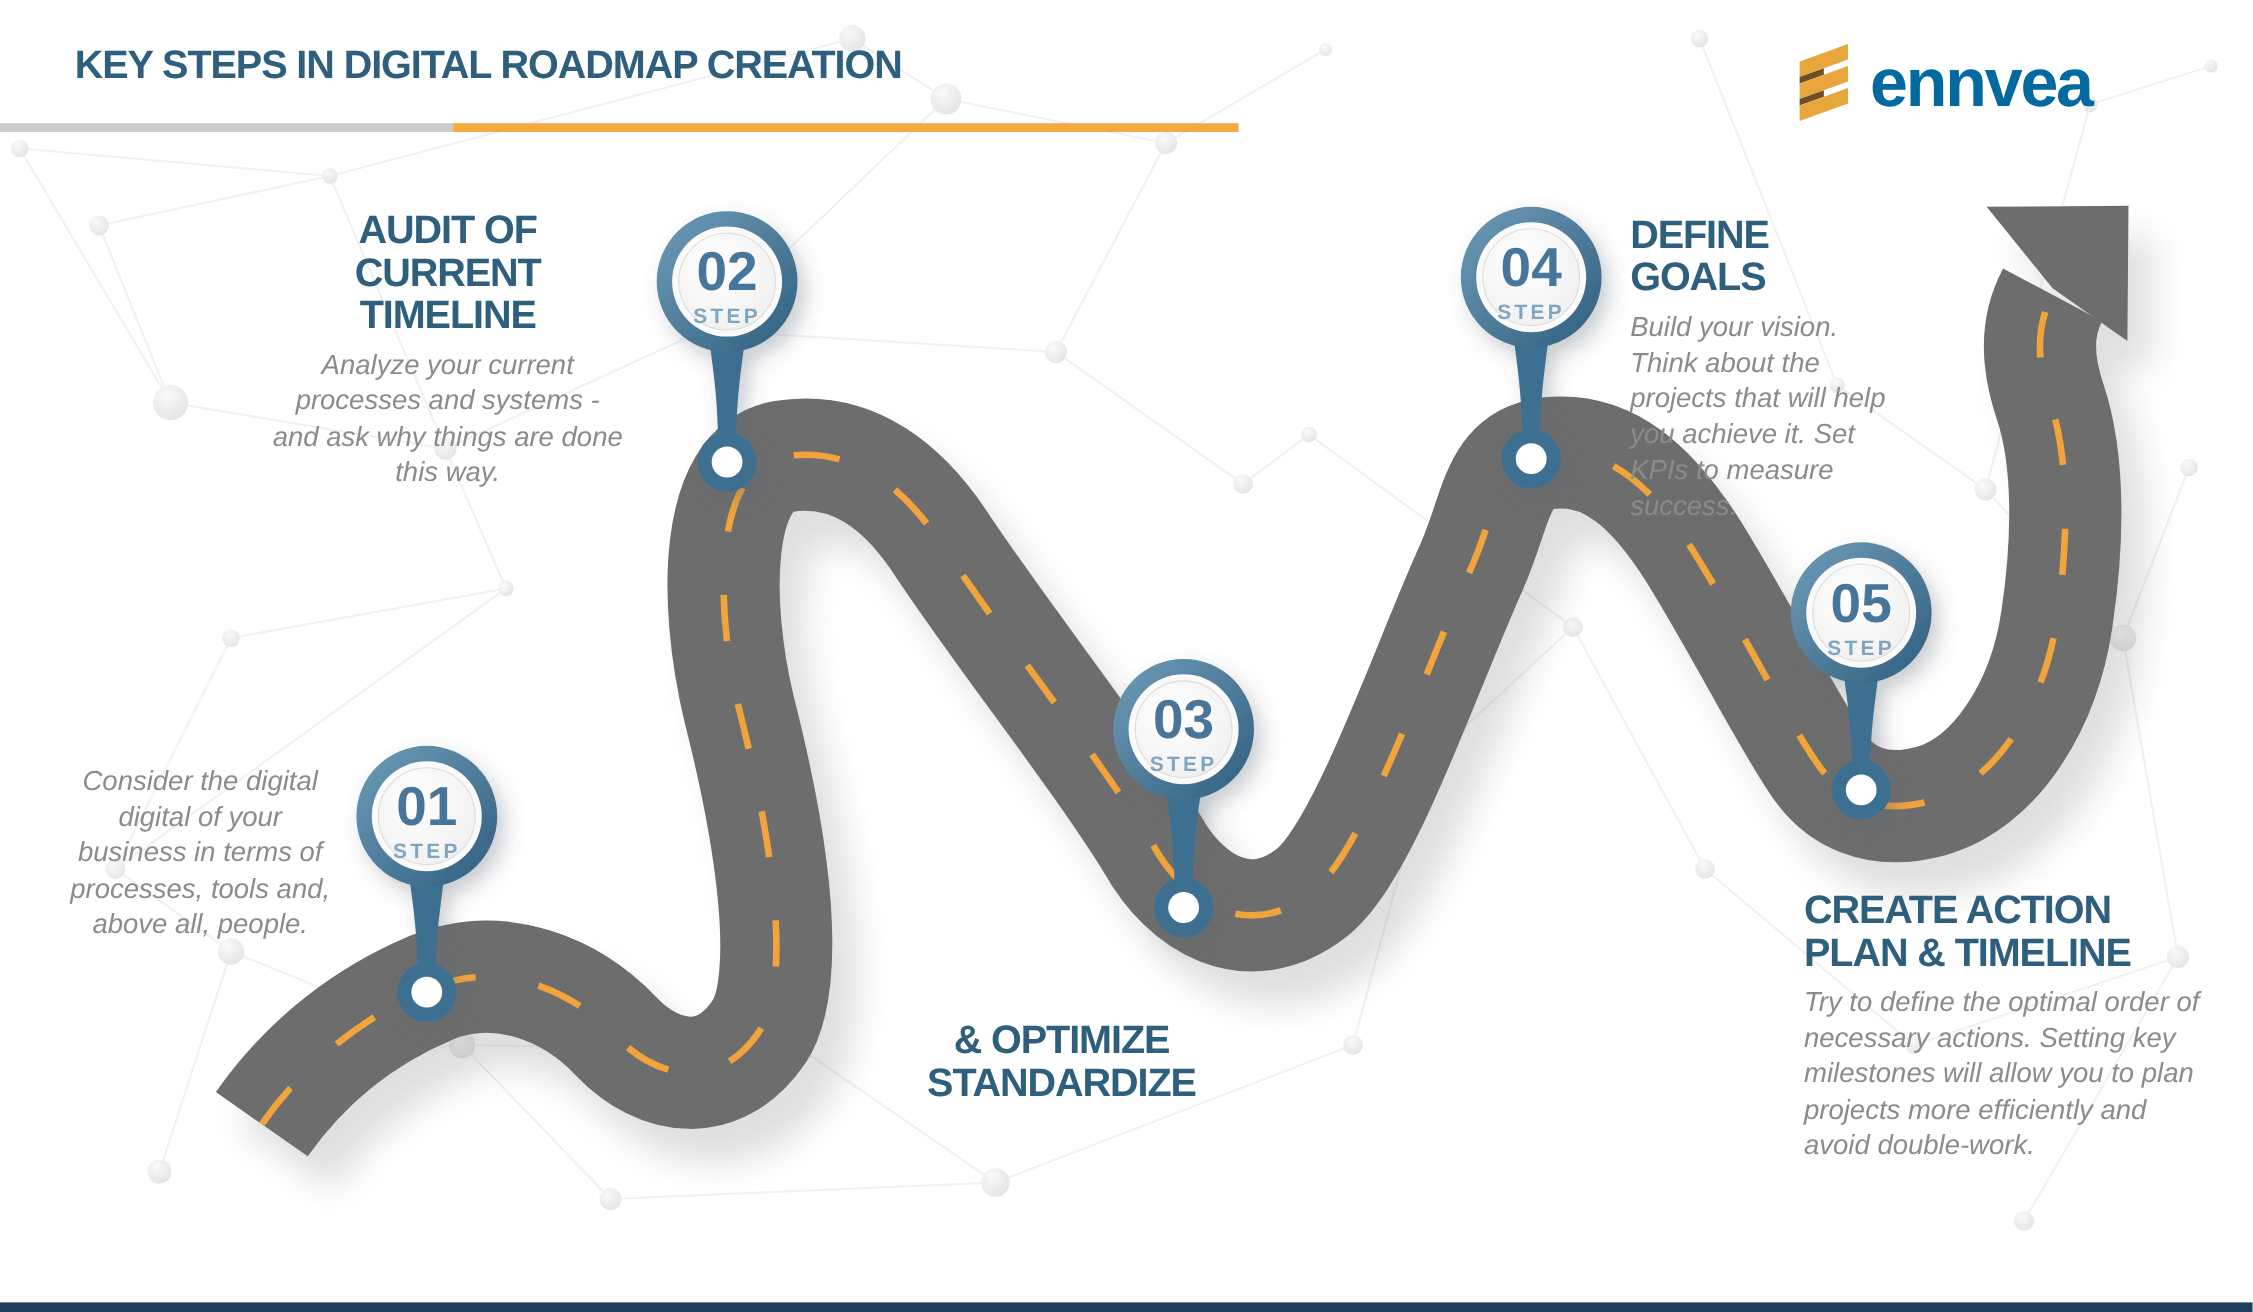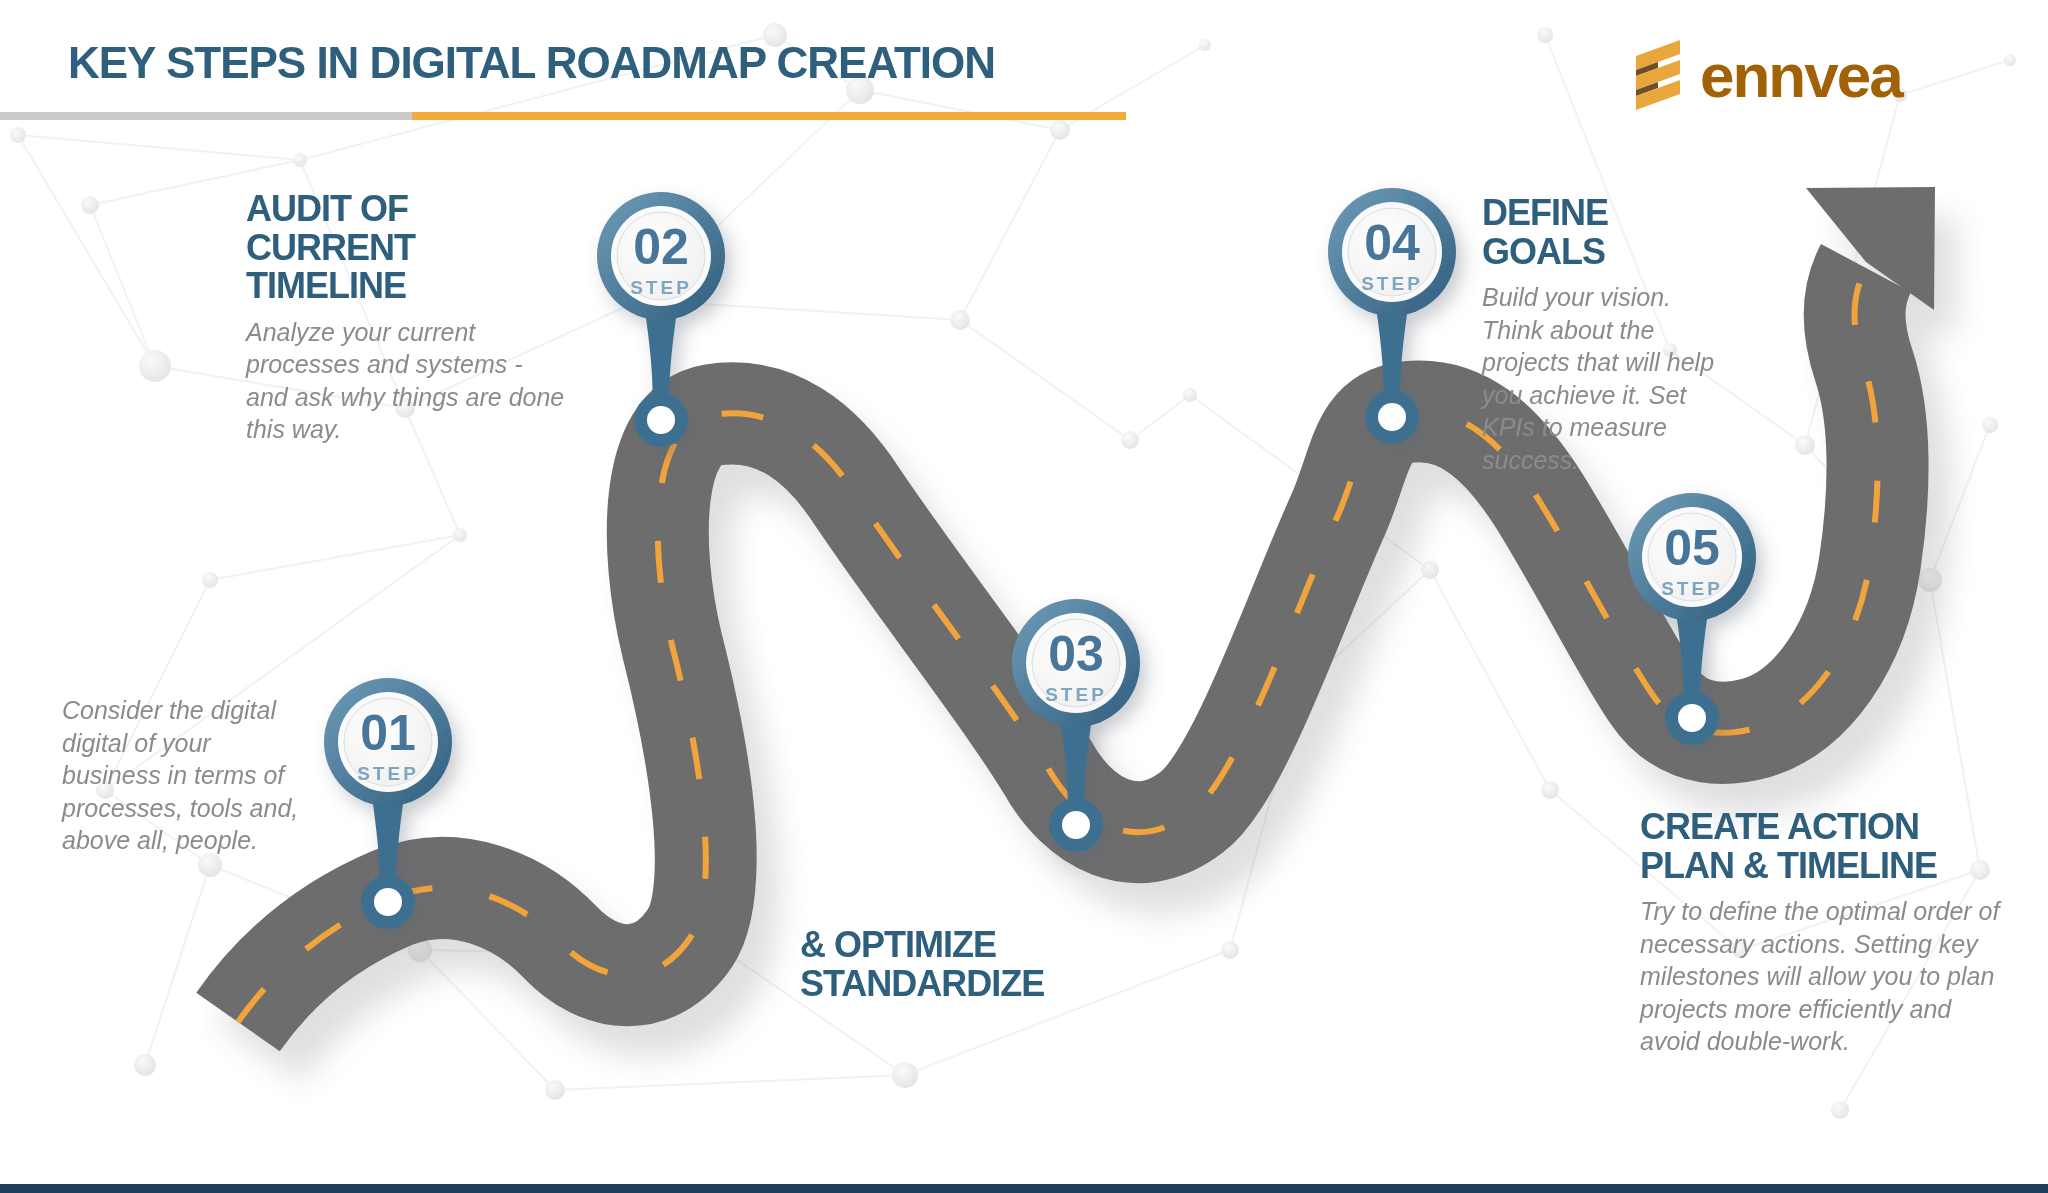--- a/index.html
+++ b/index.html
@@ -7,33 +7,33 @@
     position:relative;width:2048px;height:1193px;overflow:hidden;
     background:#ffffff;font-family:"Liberation Sans",sans-serif;
   }
   svg{display:block;}
   .bg-net{position:absolute;left:0;top:0;z-index:0;}
   .road-svg{position:absolute;left:0;top:0;z-index:2;}
 
   
   .page-title{
     position:absolute;left:68px;top:38px;z-index:5;
-    font-size:44px;font-weight:bold;letter-spacing:-1px;
+    font-size:36px;font-weight:bold;letter-spacing:-1px;
     color:#2e5f7d;white-space:nowrap;
   }
   .rule{position:absolute;top:112px;height:8px;z-index:5;}
   .rule-gray{left:0;width:412px;background:#cacaca;}
   .rule-orange{left:412px;width:714px;background:#f3ab3f;}
 
   .logo{position:absolute;left:1630px;top:36px;z-index:5;display:flex;align-items:center;gap:14px;}
-  .logo-text{font-size:62px;font-weight:bold;letter-spacing:-2px;color:#a16207;line-height:1;}
+  .logo-text{font-size:62px;font-weight:bold;letter-spacing:-2px;color:#0369a1;line-height:1;}
 
   
   .step-block{position:absolute;z-index:4;}
-  .step-block.right{text-align:left;}
+  .step-block.right{text-align:center;}
   .step-block.left{text-align:left;}
   .step-block h2{
     margin:0;font-size:36px;font-weight:bold;letter-spacing:-1px;
     color:#2e5f7d;line-height:1.07;
   }
   .step-block h2 span{display:block;}
   .step-block p{
     margin:10px 0 0 0;font-size:25px;line-height:1.3;
     font-style:italic;color:#8b8b8b;
   }

